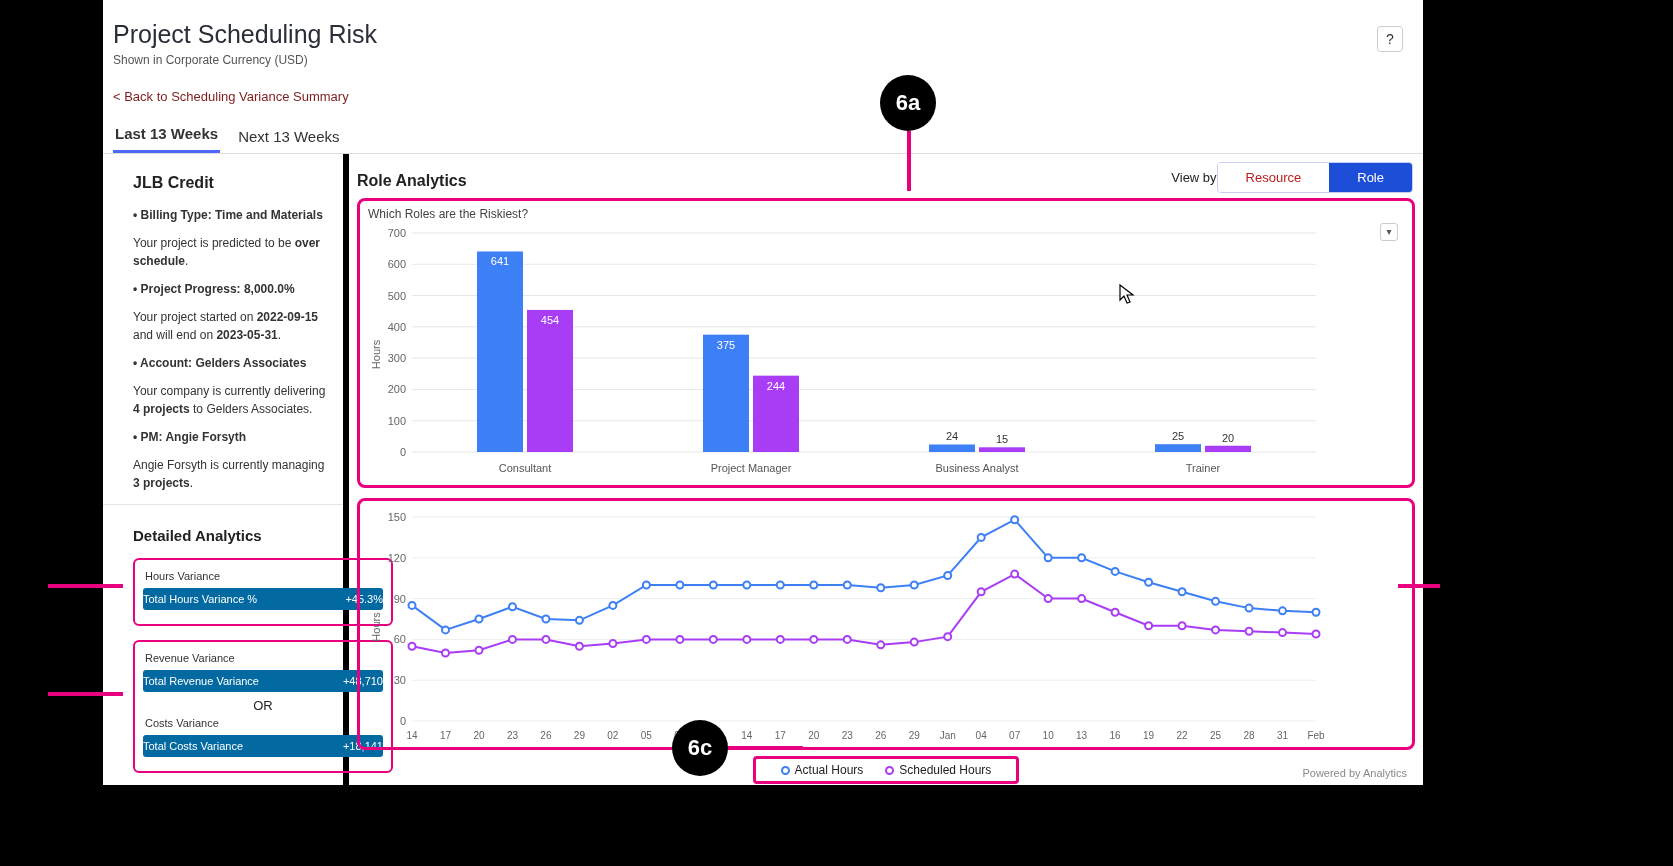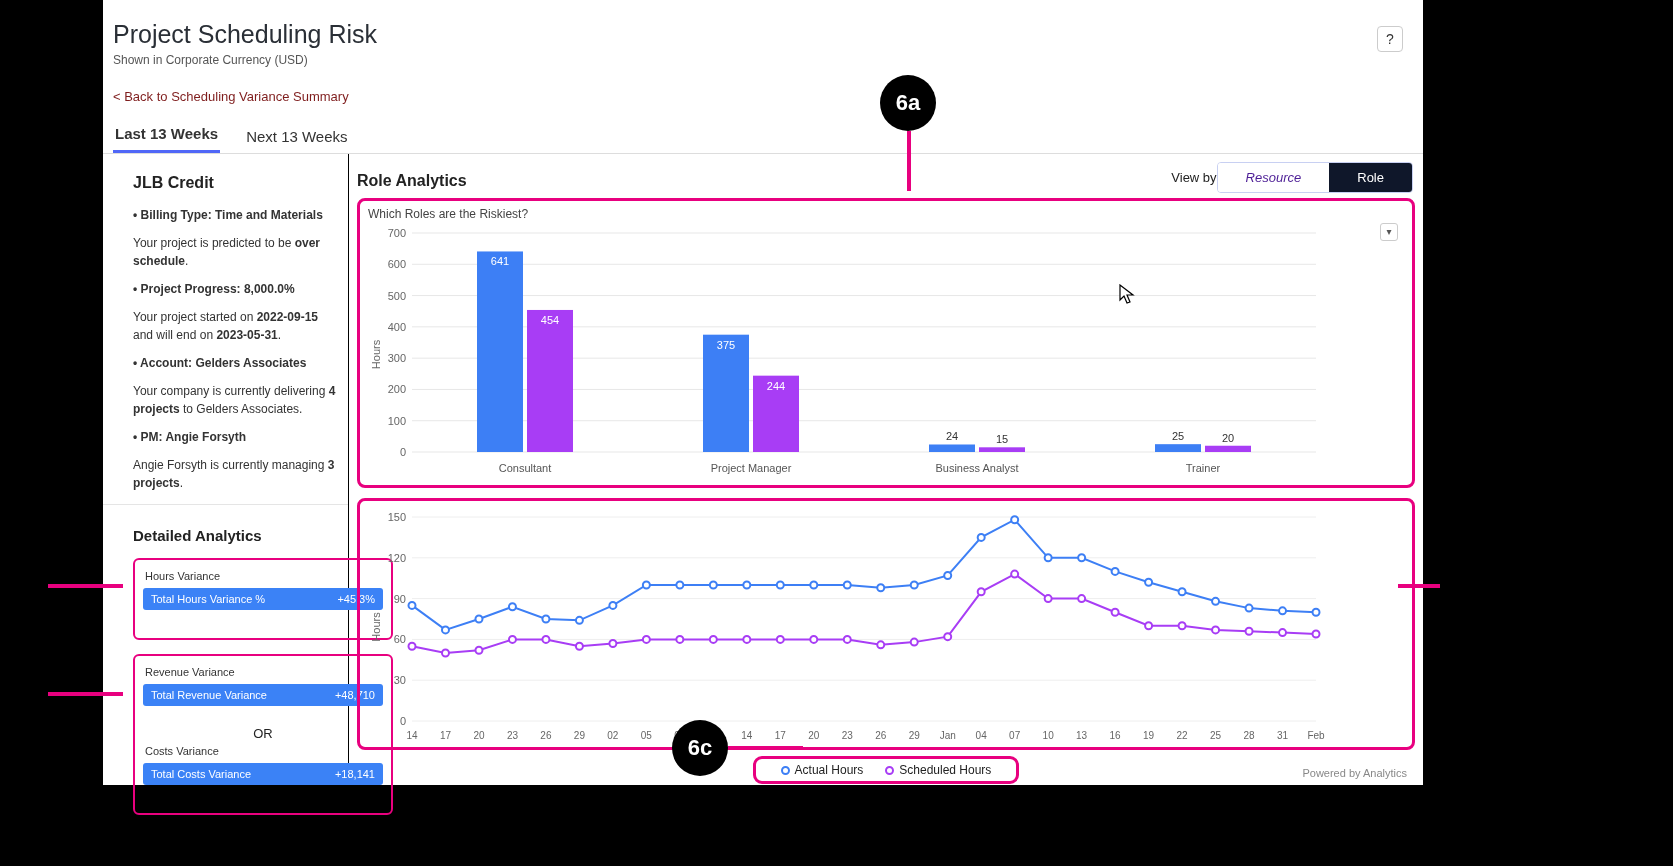--- a/index.html
+++ b/index.html
@@ -17,44 +17,44 @@
   .stage {
     position:absolute;
     left:103px; top:0;
     width:1320px; height:785px;
     background:#fff;
   }
   .page-title { font-size:25px; font-weight:400; color:#2a2f36; margin:20px 0 4px 10px;}
   .subtitle { font-size:12px; color:#555; margin:0 0 22px 10px;}
   .backlink { color:#7f1d1d; font-size:13px; margin:0 0 8px 10px; display:inline-block; cursor:pointer;}
   .help-btn { position:absolute; right:20px; top:26px; width:26px; height:26px; border:1px solid #ccc; border-radius:4px; text-align:center; line-height:24px; font-size:14px; color:#333; background:#fff; cursor:pointer;}
-  .tabs { border-bottom:1px solid #ddd; margin-top:8px; padding-left:10px; display:flex; gap:24px; align-items:flex-end; height:34px;}
+  .tabs { border-bottom:1px solid #ddd; margin-top:8px; padding-left:10px; display:flex; gap:16px; align-items:flex-end; height:34px;}
   .tab { font-size:15px; color:#333; padding:0 2px 8px 2px; cursor:pointer;}
   .tab.active { font-weight:700; border-bottom:3px solid #5067f7;}
   .content { display:flex; flex-direction:row; height:640px;}
-  .left-col { width:246px; padding:14px 10px 0 30px; border-right:1px solid #000000;}
+  .left-col { width:246px; padding:14px 10px 0 30px; border-right:6px solid #000000;}
   .right-col { flex:1; padding:12px 8px 0 8px; position:relative;}
   .section-title { font-size:16px; font-weight:700; margin:6px 0 14px 0;}
   .bullets p { margin:3px 0 10px 0; font-size:12px; color:#333; line-height:1.5;}
   .bullets .lead { font-weight:700; font-size:12px;}
   .bullets .lead::before { content:"• "; }
   .detailed-title { font-size:15px; font-weight:700; margin:22px 0 14px 0;}
   .callout-box { border:2px solid #e8007f; border-radius:6px; padding:8px 8px 8px 8px; margin-bottom:14px; width:260px;}
   .small-label { font-size:11px; color:#333; margin:2px 0 6px 2px;}
-  .pinkbar { background:#3b82f6; color:#fff; font-size:11px; padding:5px 8px; border-radius:3px; display:flex; justify-content:space-between; margin-bottom:20px;}
+  .pinkbar { background:#0369a1; color:#fff; font-size:11px; padding:5px 0; border-radius:3px; display:flex; justify-content:space-between; margin-bottom:6px;}
   .or { text-align:center; font-size:13px; font-weight:400; color:#222; margin:6px 0 4px 0;}
   .viewby { position:absolute; right:10px; top:8px; display:flex; align-items:center; font-size:13px;}
   .toggle { display:flex; border:1px solid #c8d0f2; border-radius:4px; overflow:hidden;}
   .toggle div { padding:7px 28px; font-size:13px; cursor:pointer;}
-  .toggle .t-off { background:#fff; color:#4c1d95;font-style:italic;}
-  .toggle .t-on { background:#0f172a; color:#fff;}
+  .toggle .t-off { background:#fff; color:#b91c1c;}
+  .toggle .t-on { background:#1d4ed8; color:#fff;}
   .chart-outline { border:3px solid #e8007f; border-radius:8px; margin-top:8px; padding:6px 6px 2px 6px; position:relative;}
   .chart-subtitle { font-size:12px; color:#444; margin:0 0 6px 2px;}
   .chevron { position:absolute; right:14px; top:22px; width:18px; height:18px; border:1px solid #ccc; border-radius:3px; font-size:10px; text-align:center; line-height:16px; color:#555; cursor:pointer; background:#fff;}
-  .legend-box { display:inline-flex; gap:22px; border:3px solid #e8007f; border-radius:9px; padding:4px 25px; font-size:12px; align-items:center;}
+  .legend-box { display:inline-flex; gap:22px; border:3px solid #e8007f; border-radius:4px; padding:4px 25px; font-size:12px; align-items:center;}
   .leg-item { display:flex; align-items:center; gap:5px;}
   .leg-dot { width:9px; height:9px; border:2px solid; border-radius:50%; background:#fff;}
   .footer { position:absolute; right:16px; bottom:6px; font-size:11px; color:#888;}
   
   .anno-txt { position:absolute; font-size:28px; font-weight:700; color:#000; font-family:Arial, sans-serif;}
   .anno-circle { position:absolute; width:56px; height:56px; background:#000; border-radius:50%; color:#fff; font-size:22px; font-weight:700; display:flex; align-items:center; justify-content:center; font-family:Arial, sans-serif;}
   .anno-line { position:absolute; background:#e8007f;}
   .cursor-ptr { position:absolute; font-size:20px; color:#000;}
 </style>
 </head>

